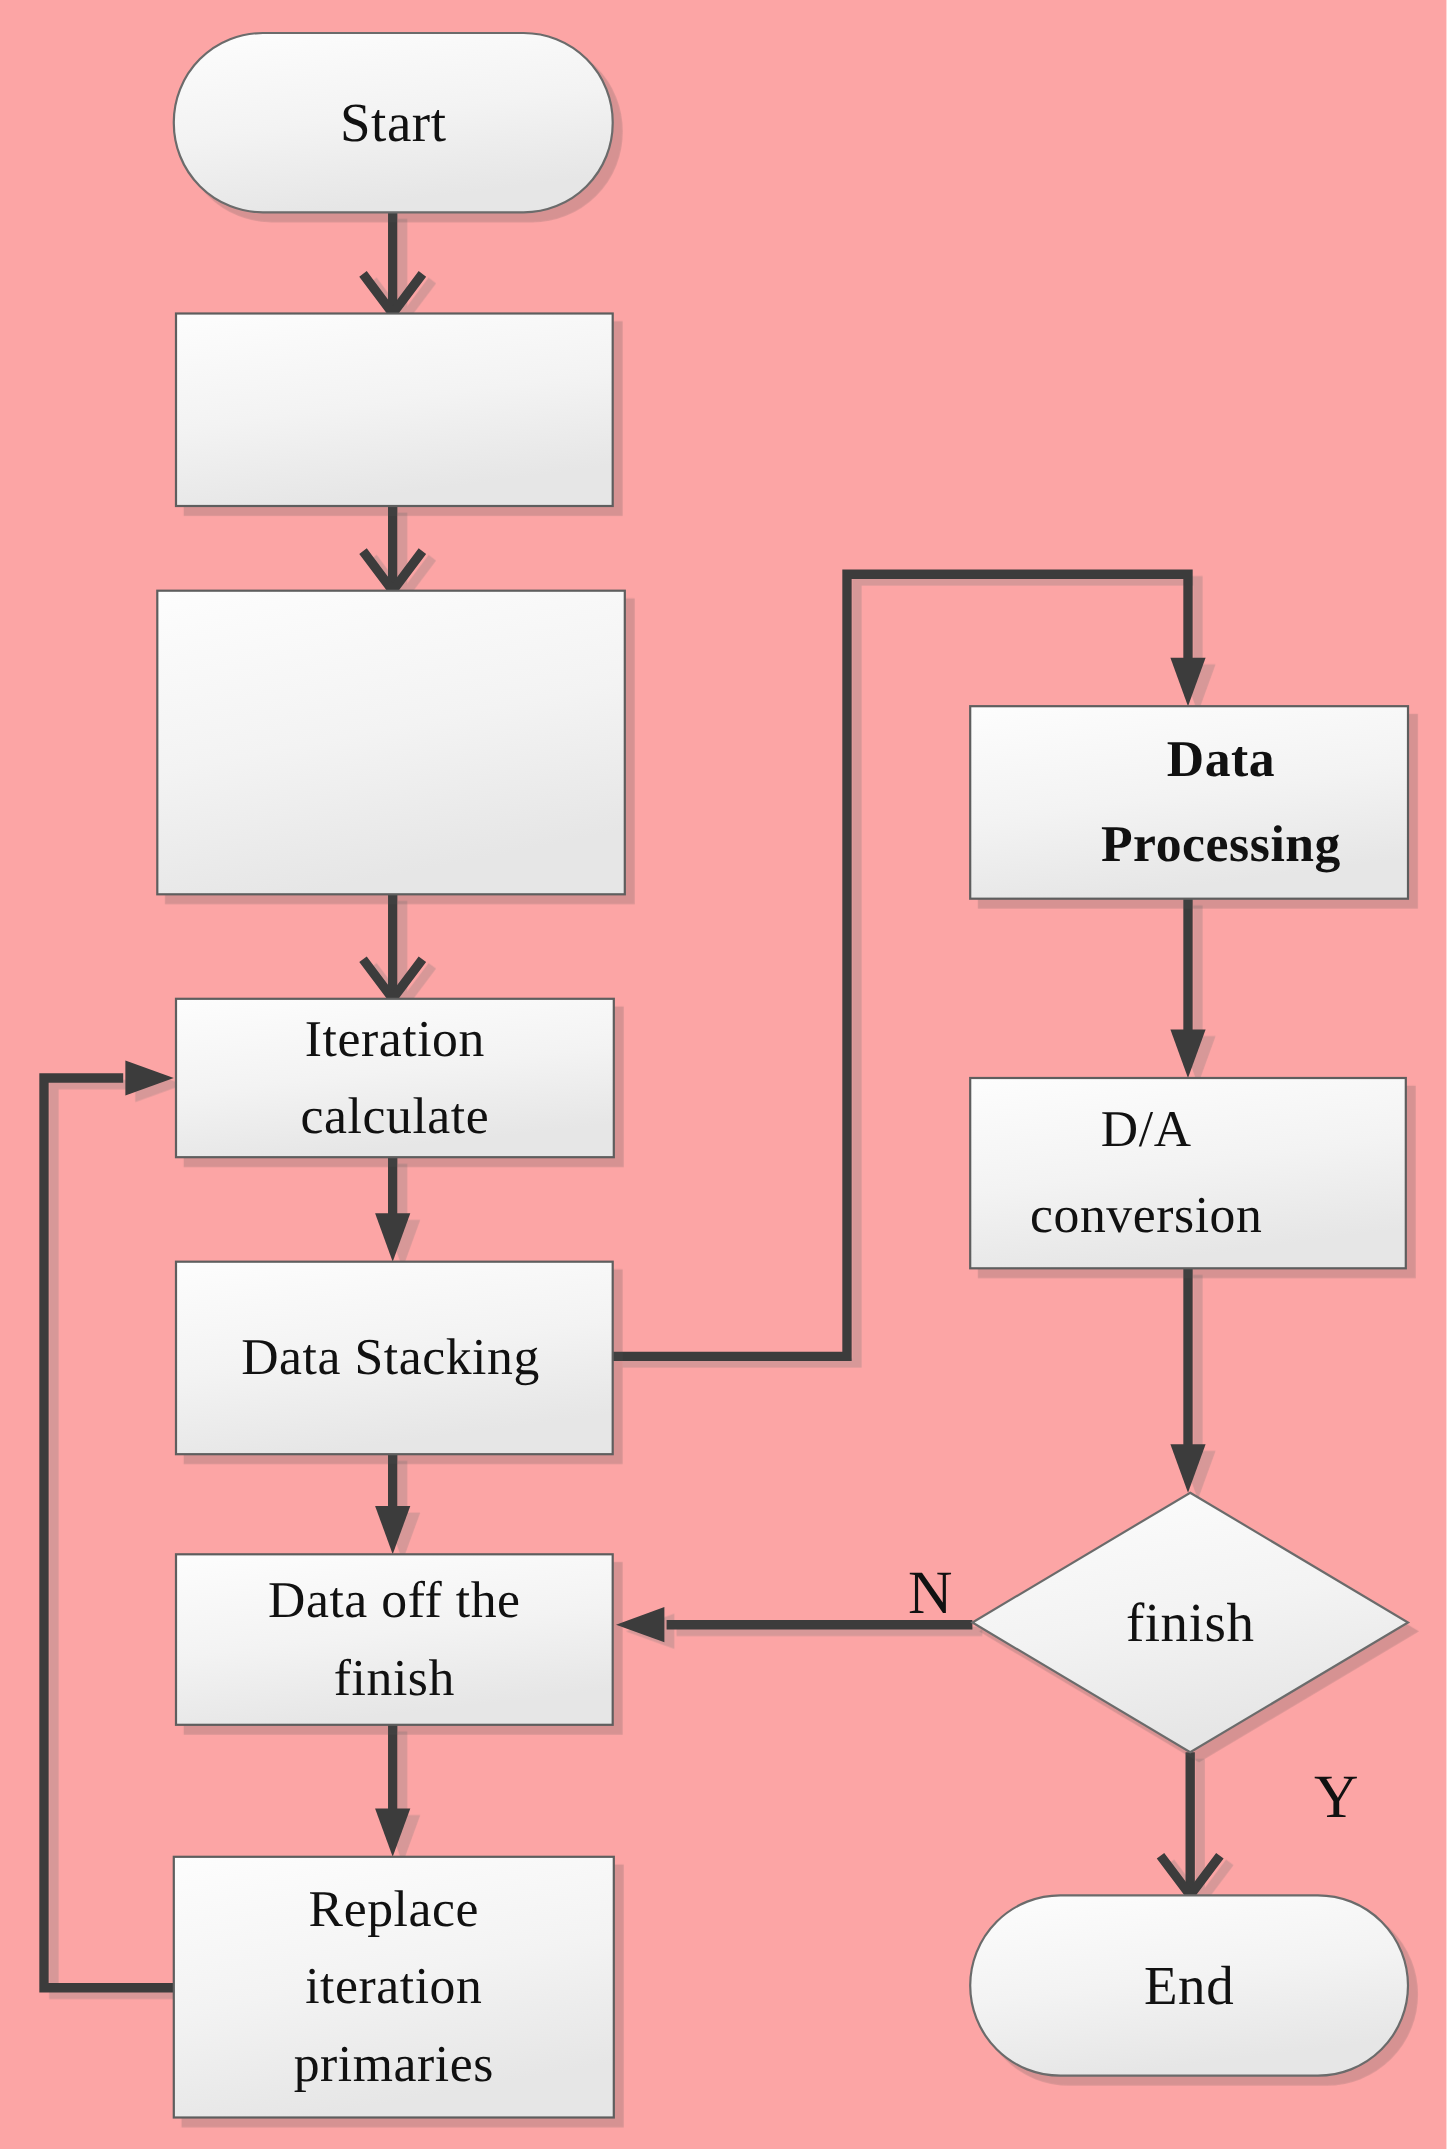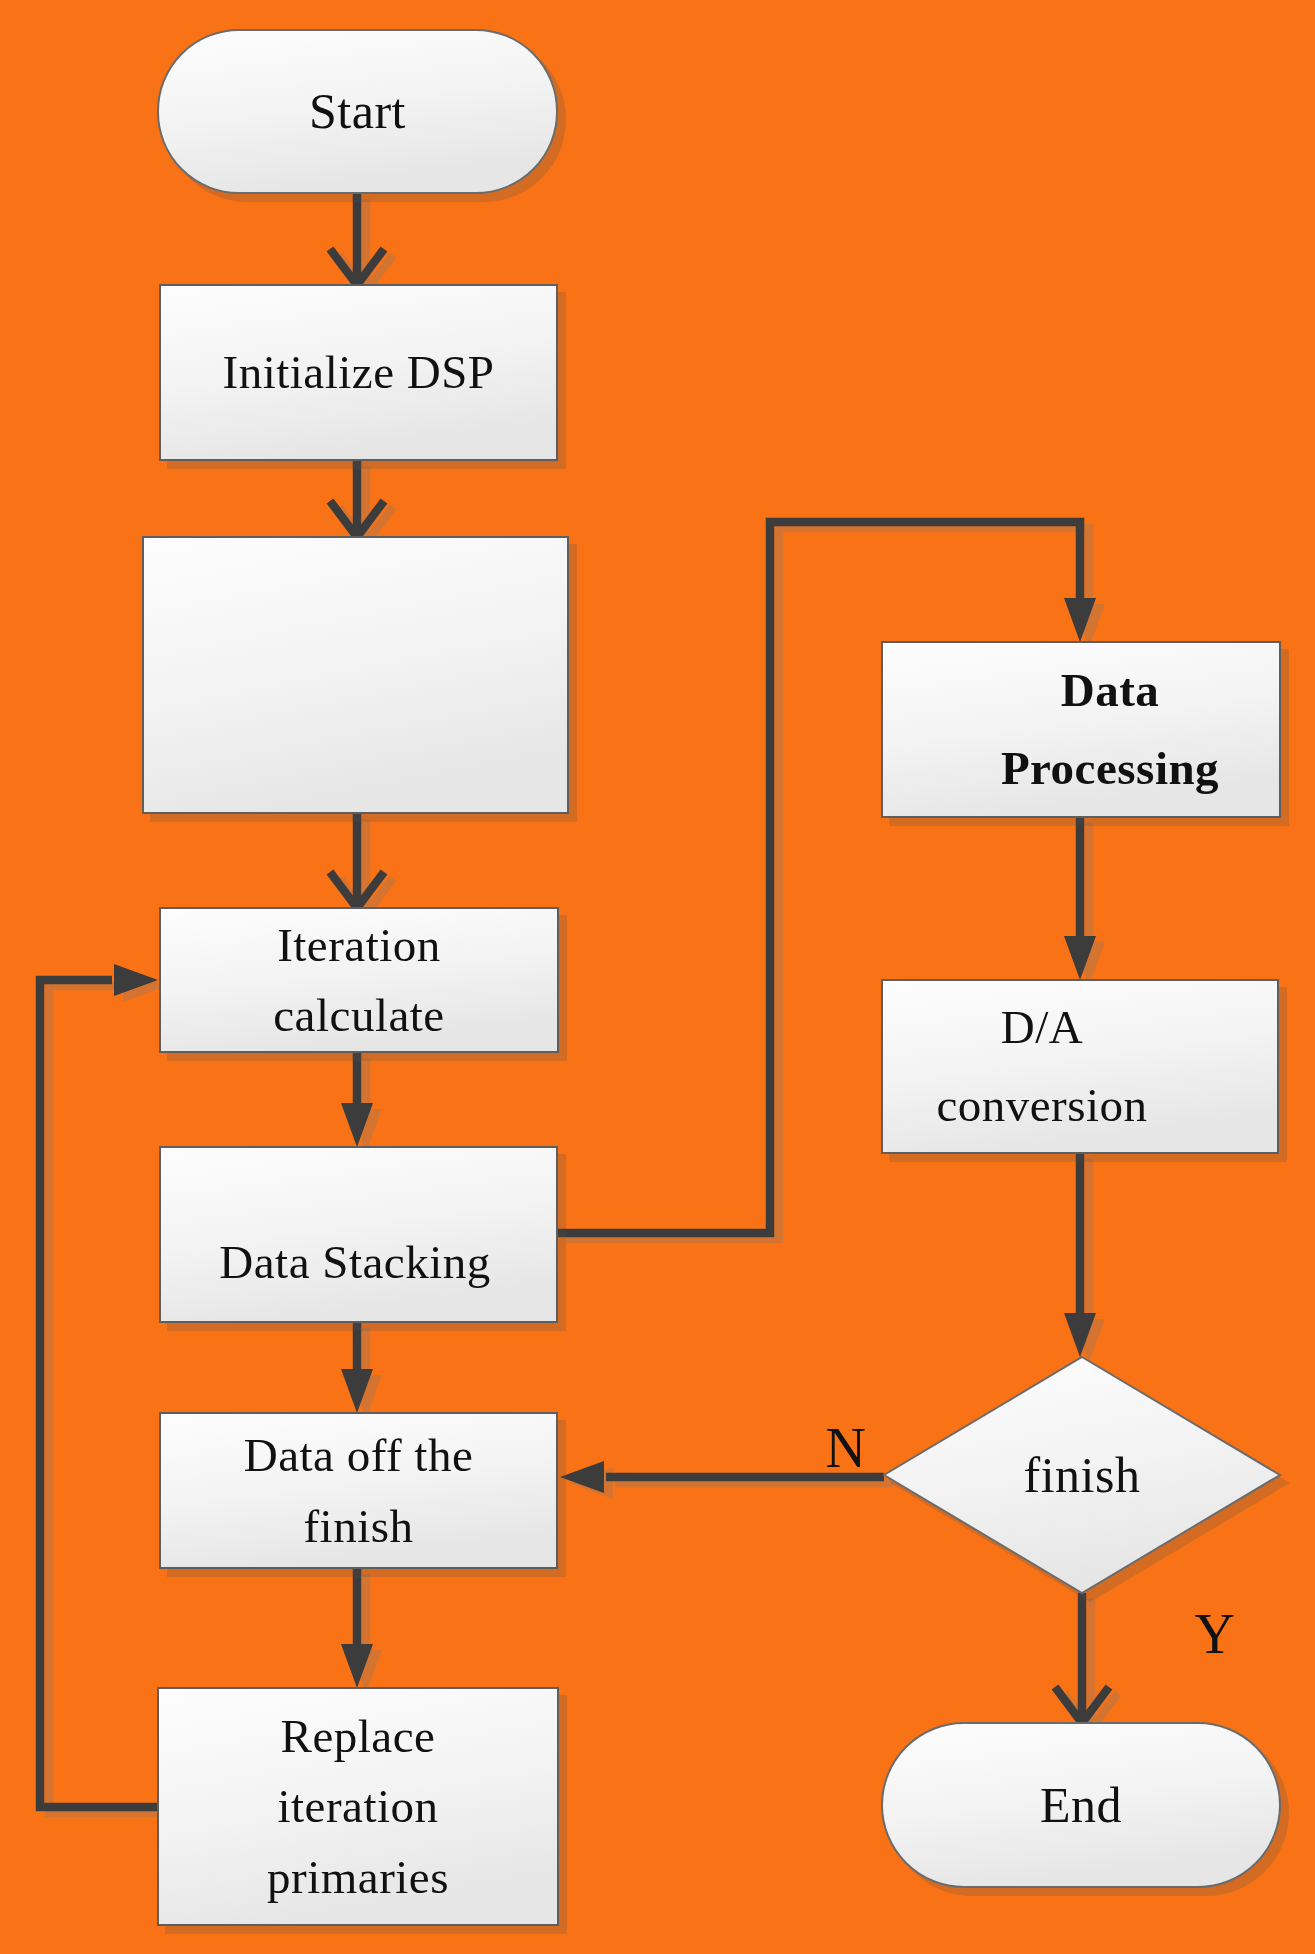--- a/index.html
+++ b/index.html
@@ -1,20 +1,20 @@
 <!DOCTYPE html>
 <html><head>
 <meta charset="utf-8">
 <style>
   html,body{margin:0;padding:0;background:#ffffff;}
   .canvas{
     position:relative;
     width:1315px;
     height:1954px;
-    background:#f97316;
+    background:#fca5a5;
     font-family:"Liberation Serif","DejaVu Serif",serif;
     overflow:hidden;
   }
   .canvas svg{position:absolute;left:0;top:0;}
   .shapes{filter:drop-shadow(8px 8px 0.6px rgba(80,80,80,0.22));}
   .lines{filter:drop-shadow(9px 6px 0.5px rgba(120,120,120,0.28));}
   .node-label{
     position:absolute;
     display:flex;
     align-items:center;
@@ -104,27 +104,26 @@
       <rect x="158" y="1688" width="400" height="237"></rect>
       <rect x="882" y="642" width="398" height="175"></rect>
       <rect x="882" y="980" width="396" height="173"></rect>
       <polygon points="1082,1357 1280,1475 1082,1593 884,1475" stroke="#6b6b6b"></polygon>
       <rect x="882" y="1723" width="398" height="164" rx="82" ry="82" stroke="#6b6b6b"></rect>
     </g>
   </svg>
 
   <div class="node-label terminator-label" style="left:158px;top:30px;width:399px;height:163px;">Start</div>
 
-  <div class="node-label" style="left:160px;top:285px;width:397px;height:175px;">Initialize DSP</div>
 
 
   <div class="node-label" style="left:160px;top:908px;width:398px;height:144px;">Iteration
 calculate</div>
 
-  <div class="node-label" style="left:160px;top:1147px;width:390px;height:175px;margin-top:28px;">Data Stacking</div>
+  <div class="node-label" style="left:160px;top:1147px;width:390px;height:175px;">Data Stacking</div>
 
   <div class="node-label" style="left:160px;top:1413px;width:397px;height:155px;">Data off the
 finish</div>
 
   <div class="node-label" style="left:158px;top:1688px;width:400px;height:237px;">Replace
 iteration
 primaries</div>
 
   <div class="node-label rcol-label" style="left:882px;top:642px;width:456px;height:175px;font-weight:bold;">Data
 Processing</div>

